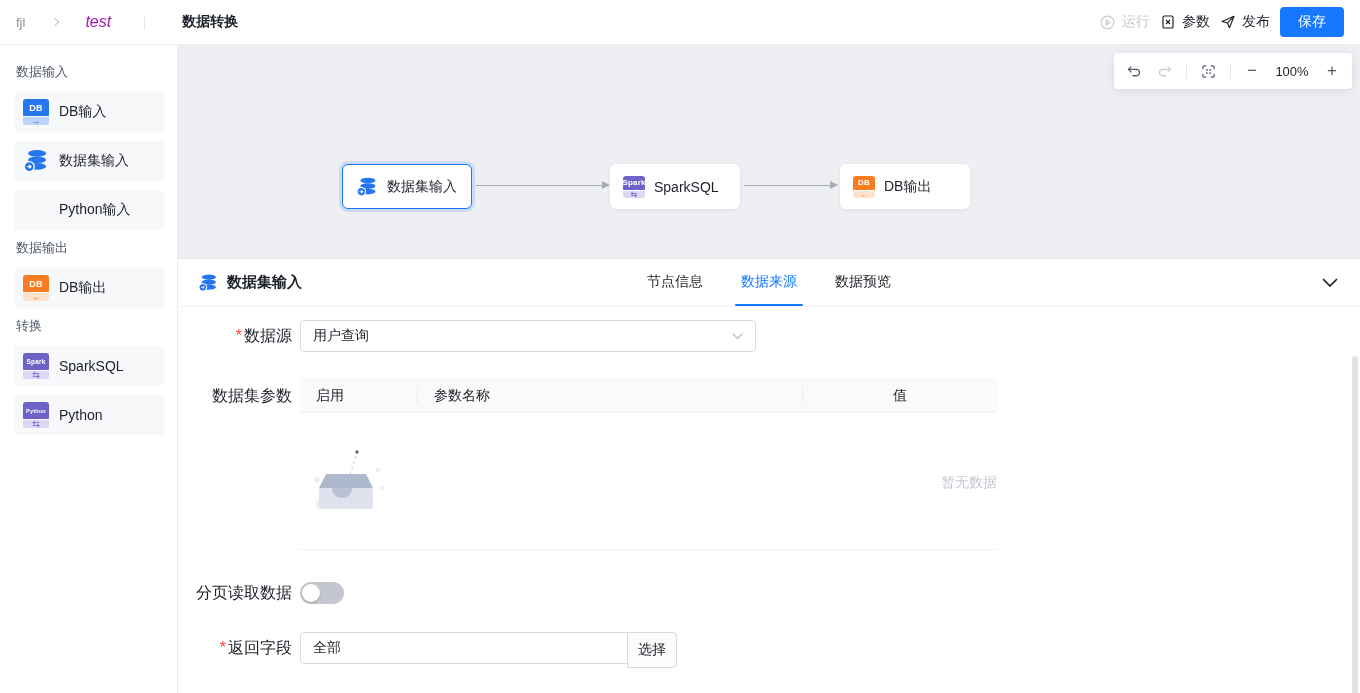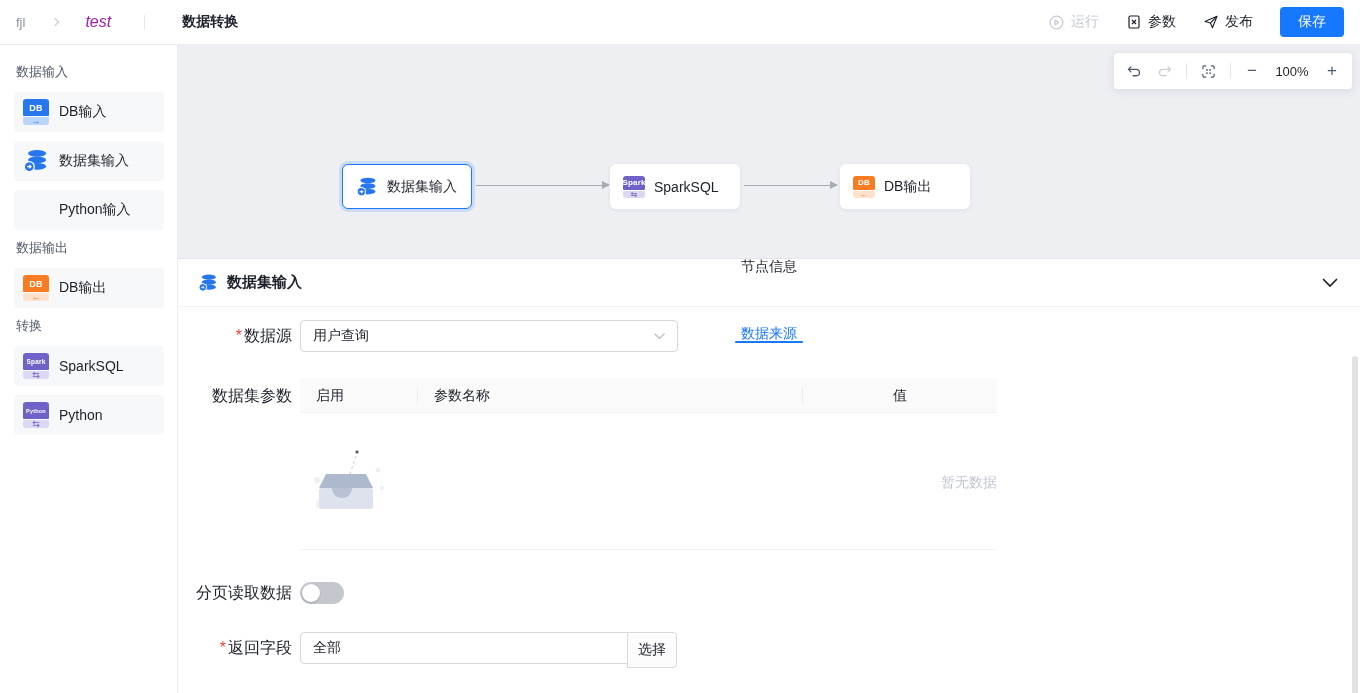--- a/index.html
+++ b/index.html
@@ -9,21 +9,21 @@
   
   .topbar { position:absolute; left:0; top:0; width:1360px; height:45px; background:#fff;
     border-bottom:1px solid #ebedf0; display:flex; align-items:center; padding:0 16px; z-index:30; }
   .crumb { display:flex; align-items:center; gap:27px; }
   .crumb-root { color:#8a919f; font-size:13px; cursor:pointer; }
   .crumb-chev { width:6px; height:6px; border-right:1.5px solid #c0c4cc; border-bottom:1.5px solid #c0c4cc;
     transform:rotate(-45deg); margin-top:-1px; }
   .crumb-link { color:#a21caf; font-size:16px; cursor:pointer;font-style:italic; }
   .crumb-divider { width:1px; height:15px; background:#e5e6eb; margin:0 10px 0 6px; }
   .page-title { color:#1d2129; font-weight:600; font-size:14px; }
-  .topbar-actions { margin-left:auto; display:flex; align-items:center; gap:27px; }
+  .topbar-actions { margin-left:auto; display:flex; align-items:center; gap:10px; }
   .tb-act { display:flex; align-items:center; gap:6px; cursor:pointer; color:#1d2129; font-size:14px; }
   .tb-act.disabled { color:#c2c7cf; cursor:not-allowed; }
   .btn-save { background:#1677ff; color:#fff; border:none; border-radius:4px;
     padding:6px 18px; font-size:14px; cursor:pointer; font-family:inherit; }
 
   
   .sidebar { position:absolute; left:0; top:45px; width:178px; height:648px; background:#fff;
     border-right:1px solid #ebedf0; padding:10px 14px; z-index:20; }
   .side-title { font-size:13px; color:#4e5969; margin:8px 0 11px 2px; }
   .side-item { width:150px; height:40px; background:#f7f8fa; border-radius:4px; display:flex;
@@ -63,35 +63,35 @@
   .edge::after { content:""; position:absolute; right:-2px; top:-5.5px; border-left:8px solid #a7abb2;
     border-top:4.5px solid transparent; border-bottom:4.5px solid transparent; }
 
   
   .panel { position:absolute; left:178px; top:258px; width:1182px; height:435px; background:#fff;
     border-top:1px solid #e5e6eb; }
   .panel-header { position:relative; height:48px; border-bottom:1px solid #f2f3f5; display:flex;
     align-items:center; padding:0 20px; }
   .panel-title { font-size:15px; font-weight:700; color:#1d2129; margin-left:9px; }
   .tabs { position:absolute; left:50%; transform:translateX(-50%); bottom:0; height:48px;
-    display:flex; align-items:flex-start; gap:49px;flex-direction:column; }
+    display:flex; align-items:flex-start; gap:38px; }
   .tab { position:relative; height:48px; display:flex; align-items:center; font-size:14px;
     color:#1d2129; cursor:pointer; }
   .tab.active { color:#1677ff; }
   .tab.active::after { content:""; position:absolute; left:-6px; right:-6px; bottom:0; height:2.5px;
     background:#1677ff; border-radius:2px; }
   .panel-collapse { position:absolute; right:22px; top:16px; cursor:pointer; }
 
   .panel-body { position:relative; padding-top:13px; height:386px; }
   .form-row { display:flex; align-items:flex-start; }
   .f-label { width:114px; flex:0 0 114px; text-align:right; margin-right:8px; color:#1d2129;
     font-size:16px; line-height:32px; white-space:nowrap; }
   .req { color:#f53f3f; margin-right:2px; }
   .row-ds { margin-bottom:26px; }
-  .select { width:378px; height:32px; border:1px solid #d9d9d9; border-radius:4px; background:#fff;
+  .select { width:456px; height:32px; border:1px solid #d9d9d9; border-radius:4px; background:#fff;
     display:flex; align-items:center; justify-content:space-between; padding:0 12px; cursor:pointer; }
   .select .val { font-size:14px; color:#1d2129; }
 
   .row-table { margin-bottom:32px; }
   .row-table .f-label { line-height:35px; }
   .ptable { width:697px; }
   .pt-head { display:flex; background:#fafafa; height:35px; border-bottom:1px solid #f0f0f0; }
   .pt-th { font-weight:400; font-size:14px; color:#1d2129; line-height:35px; padding:0 16px; position:relative; }
   .pt-th.c1 { width:118px; } .pt-th.c2 { width:385px; } .pt-th.c3 { width:194px; text-align:center; }
   .pt-th.c1::after,.pt-th.c2::after { content:""; position:absolute; right:0; top:9px; width:1px;

